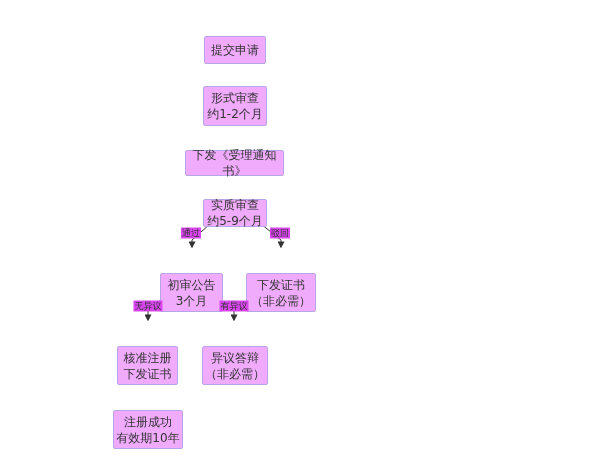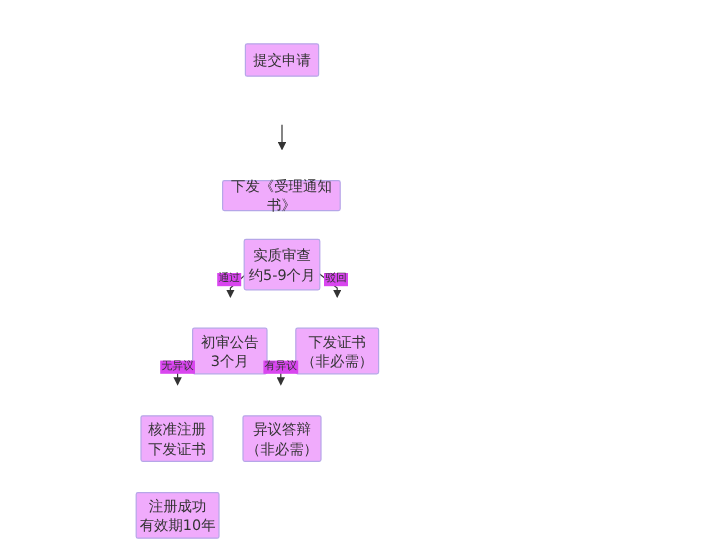--- a/index.html
+++ b/index.html
@@ -39,21 +39,21 @@
     color: #333333;
     font-size: 9px;
     line-height: 11px;
     padding: 0 1px;
     white-space: nowrap;
   }
   
   .n-submit      { left: 204px; top: 14px;  width: 62px; height: 28px; }
   .n-formal      { left: 203px; top: 64px;  width: 64px; height: 40px; }
   .n-notice      { left: 185px; top: 128px; width: 99px; height: 26px; text-align: center; }
-  .n-substantive { left: 203px; top: 177px; width: 64px; height: 43px; }
+  .n-substantive { left: 203px; top: 177px; width: 64px; height: 28px; }
   .n-prelim      { left: 160px; top: 251px; width: 63px; height: 39px; }
   .n-rejreview   { left: 246px; top: 251px; width: 70px; height: 39px; }
   .n-approve     { left: 117px; top: 324px; width: 61px; height: 39px; }
   .n-objdef      { left: 202px; top: 324px; width: 66px; height: 39px; }
   .n-success     { left: 113px; top: 388px; width: 70px; height: 39px; }
   
   .l-pass   { left: 191px; top: 233px; }
   .l-reject { left: 280px; top: 233px; }
   .l-noobj  { left: 148px; top: 306px; }
   .l-obj    { left: 234px; top: 306px; }
@@ -76,20 +76,22 @@
       <path d="M219,216 L192,240 L192,247" marker-end="url(#arrow)"></path>
       <path d="M251,216 L281,240 L281,247" marker-end="url(#arrow)"></path>
       <path d="M174,290 L148,310 L148,320" marker-end="url(#arrow)"></path>
       <path d="M209,290 L234,310 L234,320" marker-end="url(#arrow)"></path>
       <path d="M148,363 L148,384" marker-end="url(#arrow)"></path>
     </g>
   </svg>
 
   <div class="node n-submit">提交申请</div>
 
+  <div class="node n-formal">形式审查
+约1-2个月</div>
 
   <div class="node n-notice">下发《受理通知书》</div>
 
   <div class="node n-substantive">实质审查
 约5-9个月</div>
 
   <div class="node n-prelim">初审公告
 3个月</div>
 
   <div class="node n-rejreview">下发证书

